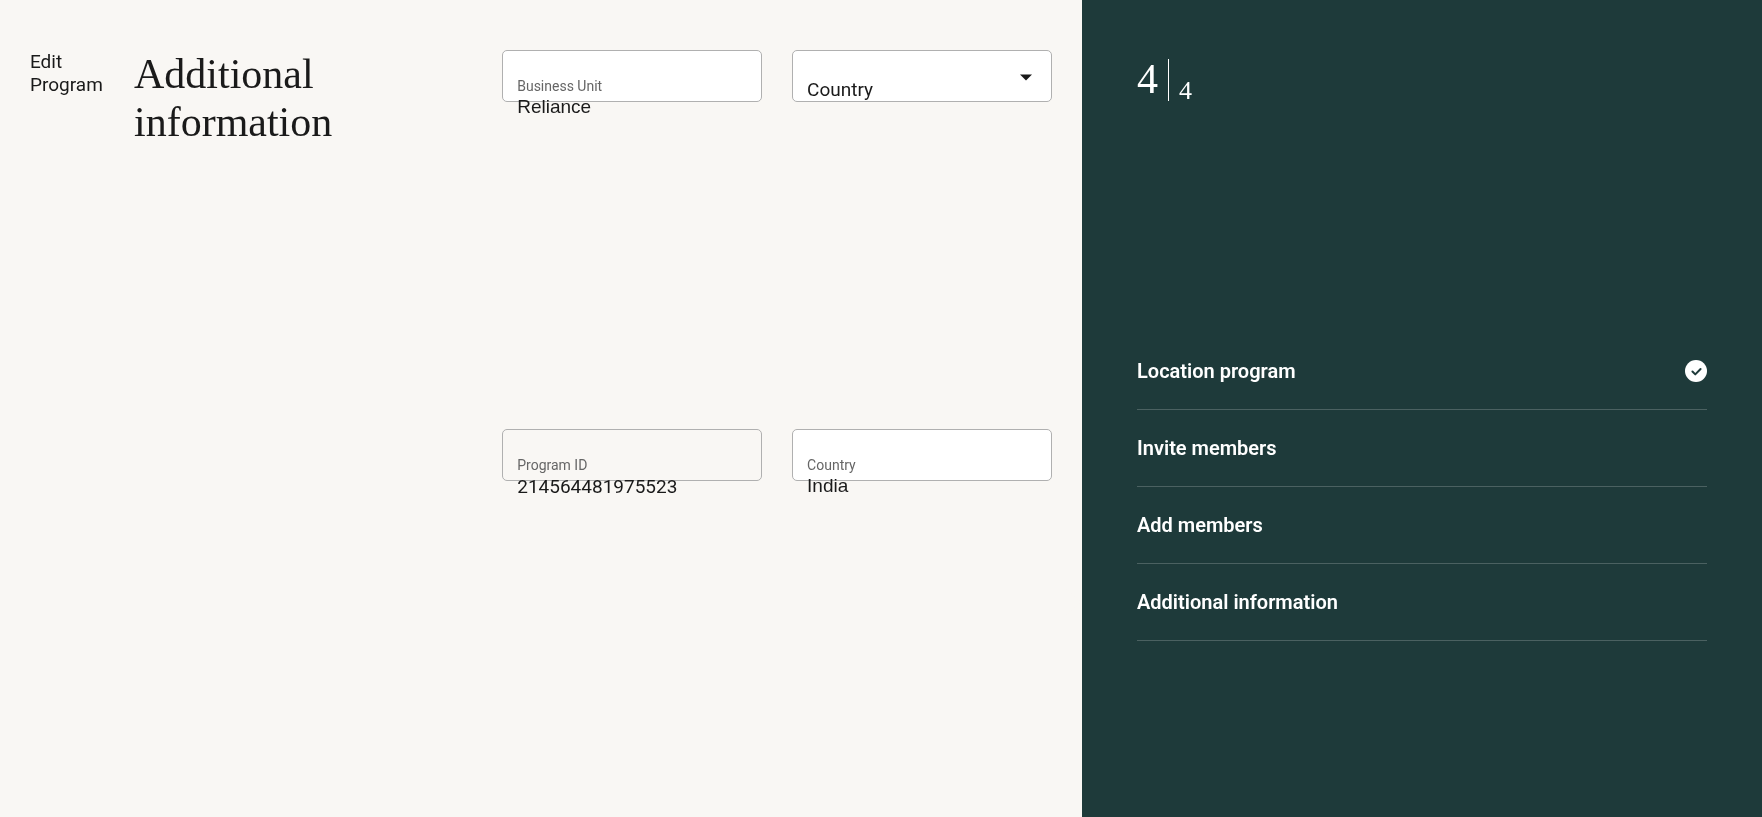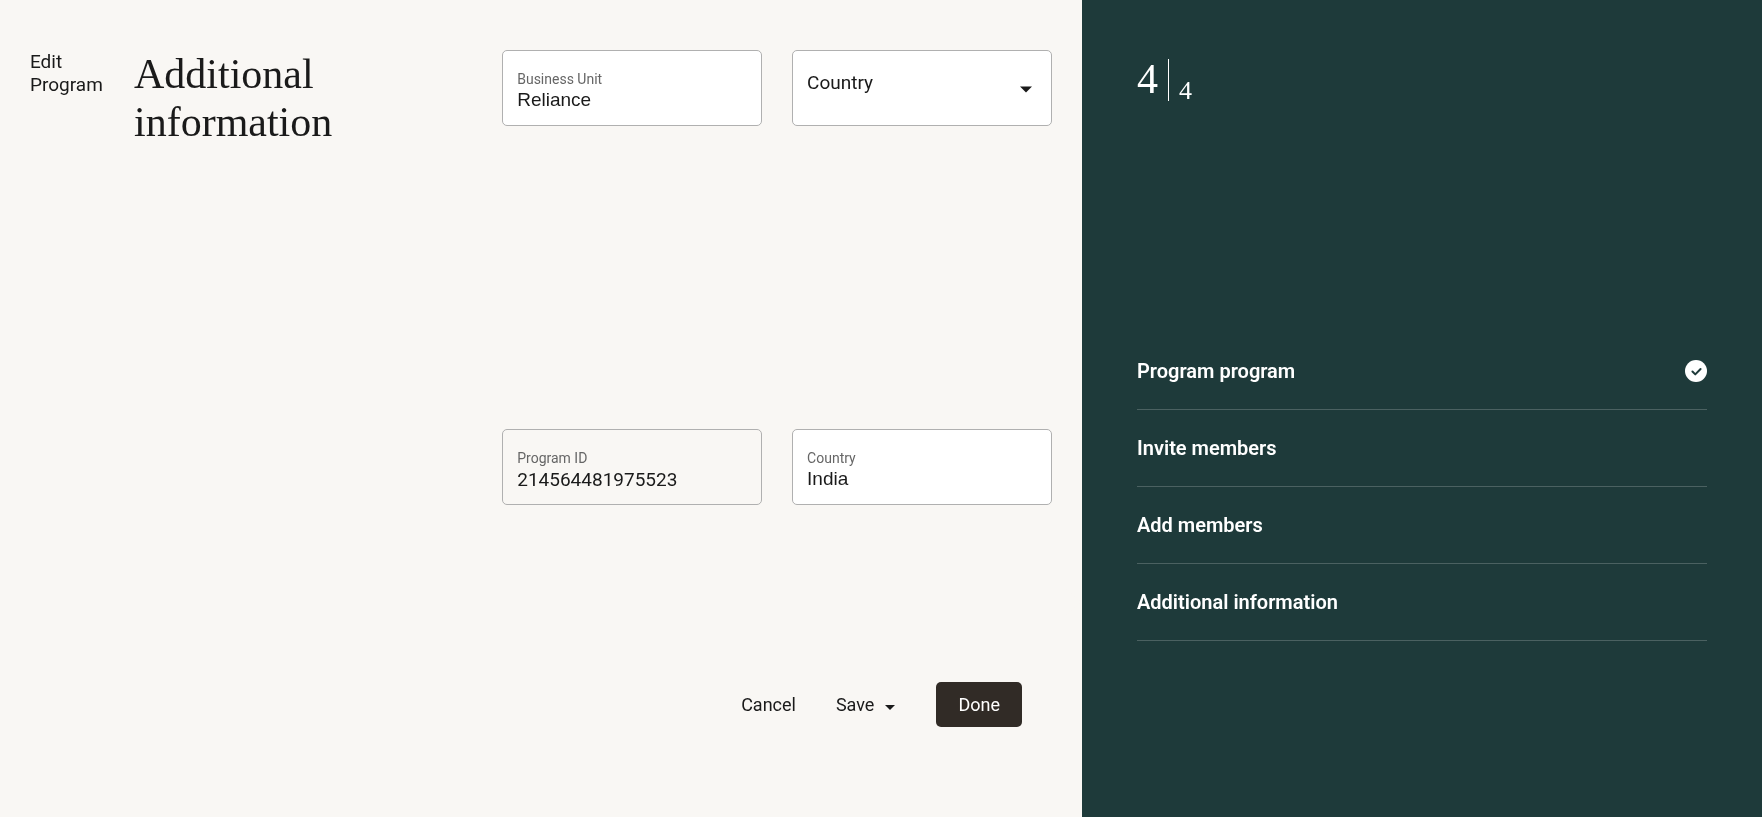--- a/index.html
+++ b/index.html
@@ -38,22 +38,22 @@
       display: grid;
       grid-template-columns: 1fr 1fr;
       gap: 20px 30px;
       max-width: 990px;
     }
     .field {
       position: relative;
       border: 1px solid #b0b0b0;
       border-radius: 5px;
       background: #ffffff;
-      padding: 20px 14px 8px 14px;
-      height: 76px;
+      padding: 27px 14px 8px 14px;
+      height: 52px;
     }
     .field.readonly {
       background: #f9f7f4;
     }
     .field-label {
       display: block;
       font-size: 14px;
       color: #666;
       margin-bottom: 2px;
     }
@@ -217,44 +217,32 @@
       <span class="field-value">214564481975523</span>
     </div>
 
     <div class="field">
       <span class="field-label">Country</span>
       <input class="field-input" type="text" value="India" style="">
     </div>
 
   </div>
 
-  <div class="button-bar">
-    <button class="btn-text">Cancel</button>
-    <button class="btn-text btn-save">
-      <span>Save</span>
-      <span>
-        <svg width="12" height="7" viewBox="0 0 12 7">
-            <path d="M1 1 L6 6 L11 1 Z" fill="#1a1a1a"></path>
-          </svg>
-      </span>
-    </button>
-    <button class="btn-primary">Done</button>
-  </div>
 </div>
 
 <div class="side-panel">
   <div class="step-counter">
     <span class="step-current">4</span>
     <span class="step-divider"></span>
     <span class="step-total">4</span>
   </div>
 
   <ul class="steps-list">
     <li class="step-item">
-      <span>Program program</span>
+      <span>Location program</span>
       <span class="check-icon">
         <svg viewBox="0 0 16 16">
             <path d="M3 8 L6.5 11.5 L13 5" stroke="#1e3a3a" stroke-width="2.5" fill="none" stroke-linecap="round" stroke-linejoin="round"></path>
           </svg>
       </span>
     </li>
     <li class="step-item">
       <span>Invite members</span>
     </li>
     <li class="step-item">

